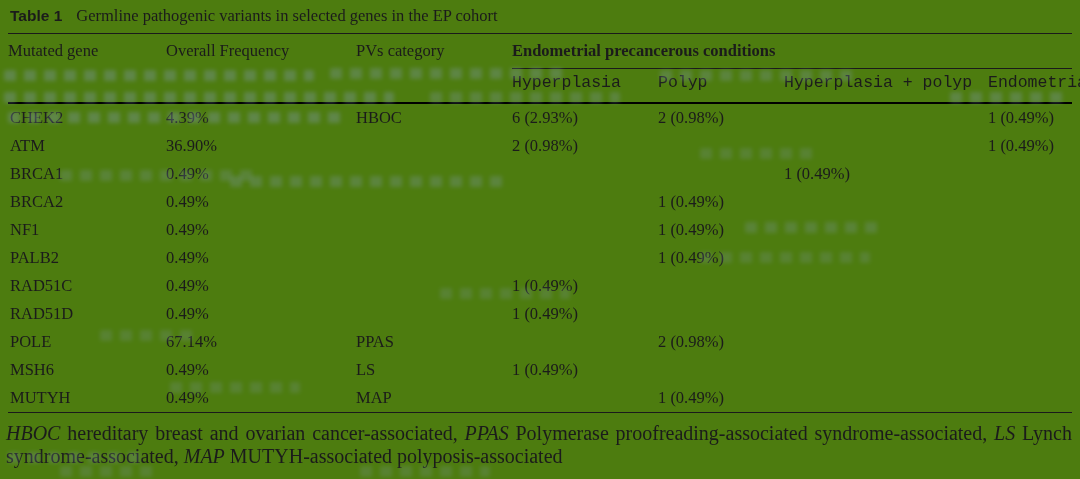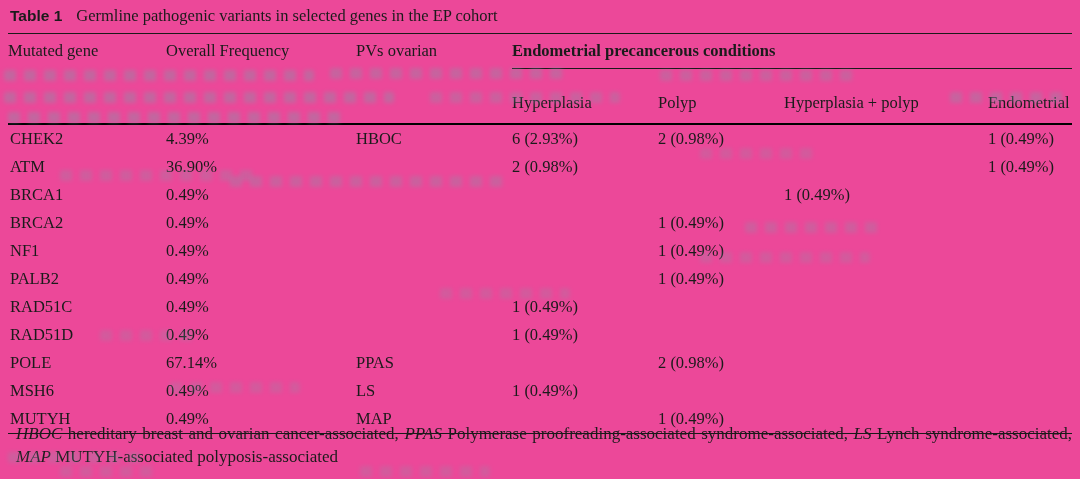--- a/index.html
+++ b/index.html
@@ -1,20 +1,20 @@
 <!DOCTYPE html>
 <html><head>
 <meta charset="utf-8">
 <style>
   html, body { margin: 0; padding: 0; background: #ffffff; }
   .page {
     position: relative;
     width: 1080px;
     height: 479px;
-    background: #ec4899;
+    background: #4d7c0f;
     overflow: hidden;
     font-family: "Liberation Serif", serif;
     color: #1b1b1b;
   }
 
   
   .title {
     position: absolute;
     top: 6px;
     left: 10px;
@@ -46,39 +46,39 @@
     vertical-align: top;
     padding: 0;
   }
   th.th-main { padding-top: 7px; }
   th.th-group {
     padding-top: 7px;
     padding-bottom: 7px;
     border-bottom: 1.2px solid #1a1a1a;
     font-weight: bold;
   }
-  th.th-sub { padding-top: 24px; padding-bottom: 10px; }
+  th.th-sub { padding-top: 4px; padding-bottom: 10px; font-family: Liberation Mono, monospace; }
   thead th.bb { border-bottom: 2.8px solid #000000; }
   tbody td {
     font-size: 16.5px;
     height: 28px;
     padding: 0;
     vertical-align: middle;
     white-space: nowrap;
     overflow: hidden;
   }
   tbody td.gene { padding-left: 2px; }
 
   
   .footnote {
     position: absolute;
-    left: 16px;
+    left: 6px;
     right: 8px;
     top: 422px;
-    font-size: 17px;
+    font-size: 20px;
     line-height: 23px;
     text-align: justify;
   }
   .footnote i { font-style: italic; }
 
   
   .ghost {
     position: absolute;
     height: 11px;
     background: repeating-linear-gradient(90deg,
@@ -105,21 +105,21 @@
       <col style="width:156px">
       <col style="width:146px">
       <col style="width:126px">
       <col style="width:204px">
       <col style="width:84px">
     </colgroup>
     <thead>
       <tr>
         <th rowspan="2" class="th-main bb">Mutated gene</th>
         <th rowspan="2" class="th-main bb">Overall Frequency</th>
-        <th rowspan="2" class="th-main bb">PVs ovarian</th>
+        <th rowspan="2" class="th-main bb">PVs category</th>
         <th colspan="4" class="th-group">Endometrial precancerous conditions</th>
       </tr>
       <tr>
         <th class="th-sub bb">Hyperplasia</th>
         <th class="th-sub bb">Polyp</th>
         <th class="th-sub bb">Hyperplasia + polyp</th>
         <th class="th-sub bb">Endometrial</th>
       </tr>
     </thead>
     <tbody>

